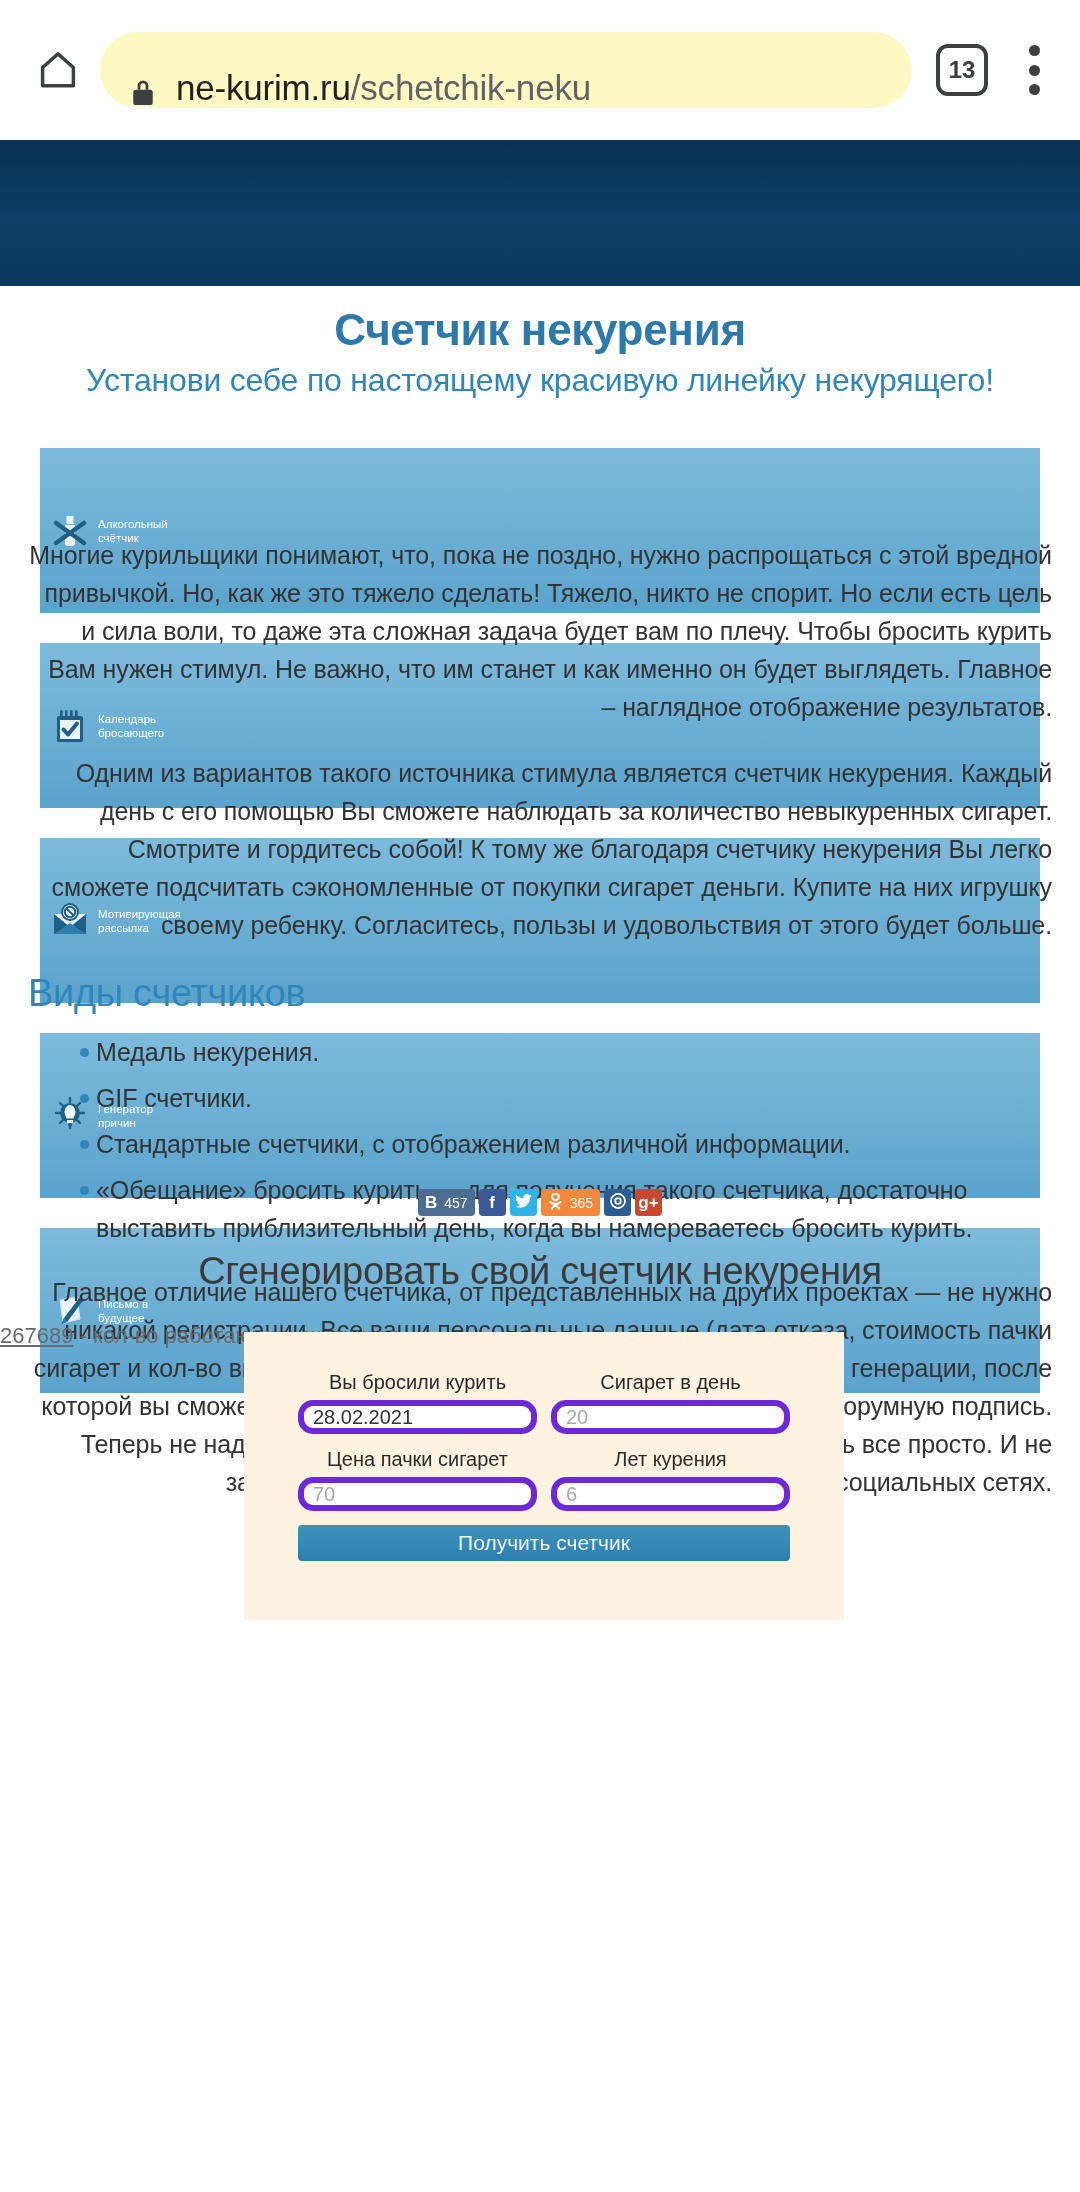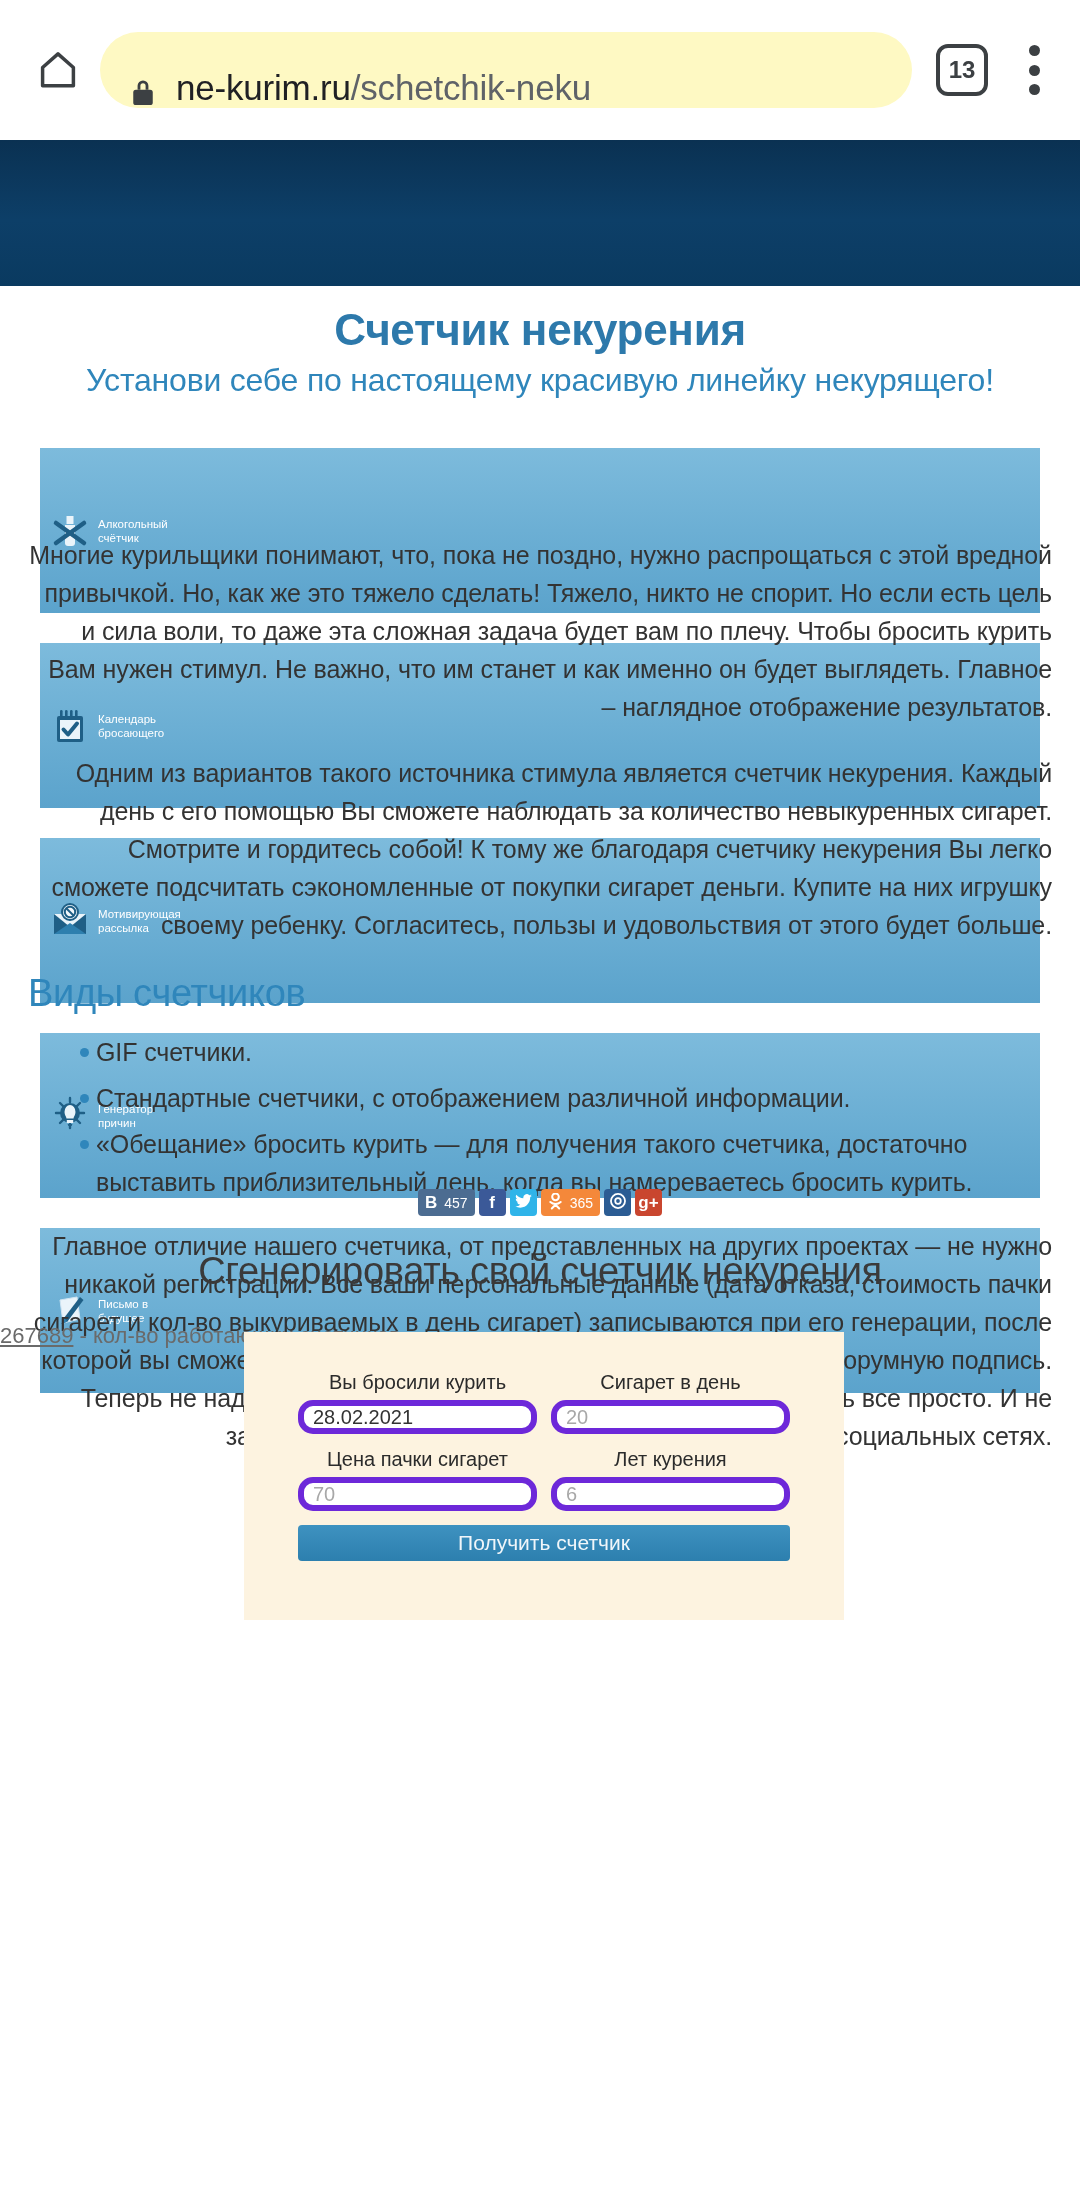--- a/index.html
+++ b/index.html
@@ -409,20 +409,21 @@
     </span>
   </div>
 
 </div>
 
 <div class="article">
   <p class="para">Многие курильщики понимают, что, пока не поздно, нужно распрощаться с этой вредной привычкой. Но, как же это тяжело сделать! Тяжело, никто не спорит. Но если есть цель и сила воли, то даже эта сложная задача будет вам по плечу. Чтобы бросить курить Вам нужен стимул. Не важно, что им станет и как именно он будет выглядеть. Главное – наглядное отображение результатов.</p>
   <p class="para">Одним из вариантов такого источника стимула является счетчик некурения. Каждый день с его помощью Вы сможете наблюдать за количество невыкуренных сигарет. Смотрите и гордитесь собой! К тому же благодаря счетчику некурения Вы легко сможете подсчитать сэкономленные от покупки сигарет деньги. Купите на них игрушку своему ребенку. Согласитесь, пользы и удовольствия от этого будет больше.</p>
   <h2 class="h2">Виды счетчиков</h2>
   <ul class="bullets">
+    <li>Медаль некурения.</li>
     <li>GIF счетчики.</li>
     <li>Стандартные счетчики, с отображением различной информации.</li>
     <li>«Обещание» бросить курить — для получения такого счетчика, достаточно выставить приблизительный день, когда вы намереваетесь бросить курить.</li>
   </ul>
   <p class="para">Главное отличие нашего счетчика, от представленных на других проектах — не нужно никакой регистрации. Все ваши персональные данные (дата отказа, стоимость пачки сигарет и кол-во выкуриваемых в день сигарет) записываются при его генерации, после которой вы сможете скачать счетчик некурения, или вставить его в форумную подпись. Теперь не надо заполнять никаких форм регистрации и т.п. Теперь все просто. И не забудьте порекомендовать счетчик своим друзьям в социальных сетях.</p>
 </div>
 
 <div class="social-bar">
   <div class="sbtn s-vk">
     <span class="glyph">B</span>

